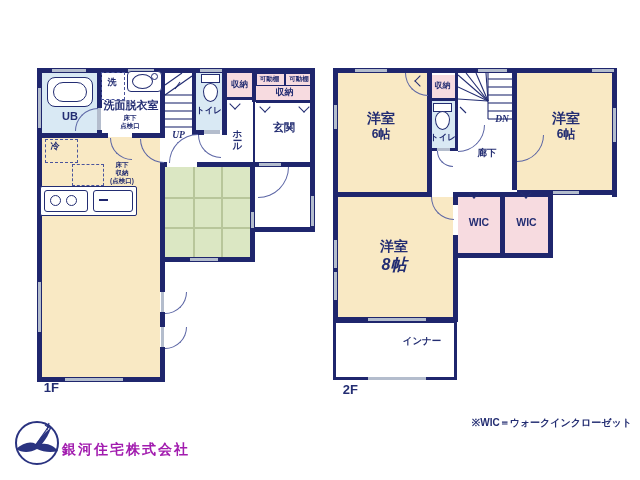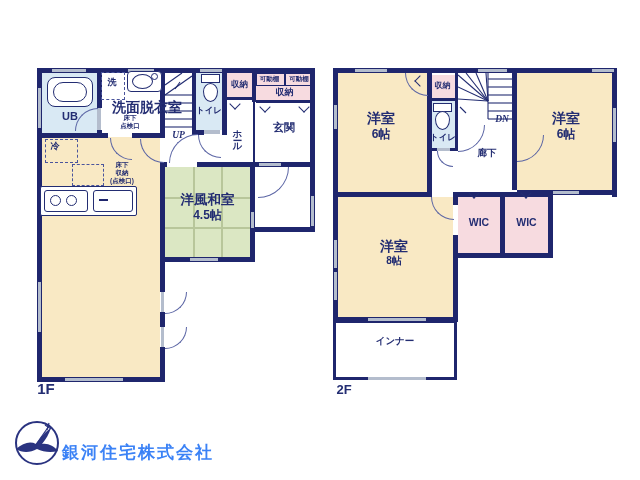--- a/index.html
+++ b/index.html
@@ -120,46 +120,42 @@
       <line x1="10" y1="16" x2="15" y2="9"></line>
     </g>
   </svg>
 
   <div class="chev" style="left:231px;top:100px;"></div>
   <div class="chev" style="left:261px;top:103px;"></div>
   <div class="chev" style="left:300px;top:103px;"></div>
 
   <div class="lbl" style="left:50px;top:110px;width:40px;font-size:11px;">UB</div>
   <div class="lbl" style="left:103px;top:77px;width:18px;font-size:9px;">洗</div>
-  <div class="lbl" style="left:98px;top:99px;width:66px;font-size:14px;margin-left:14px;">洗面脱衣室</div>
+  <div class="lbl" style="left:98px;top:99px;width:66px;font-size:11px;">洗面脱衣室</div>
   <div class="lbl" style="left:108px;top:114px;width:44px;font-size:6.5px;">
     <span>床下</span>
     <span>点検口</span>
   </div>
   <div class="lbl" style="left:194px;top:105px;width:30px;font-size:8.5px;">トイレ</div>
   <div class="updn" style="left:165px;top:130px;width:27px;font-size:9.5px;">UP</div>
   <div class="lbl" style="left:226px;top:79px;width:27px;font-size:8.5px;">収納</div>
   <div class="lbl" style="left:256px;top:75px;width:27px;font-size:6.5px;">可動棚</div>
   <div class="lbl" style="left:285px;top:75px;width:28px;font-size:6.5px;">可動棚</div>
   <div class="lbl" style="left:256px;top:87px;width:57px;font-size:9px;">収納</div>
   <div class="lbl" style="left:232px;top:106px;height:58px;font-size:9.5px;writing-mode:vertical-rl;letter-spacing:1px;">ホール</div>
   <div class="lbl" style="left:255px;top:121px;width:58px;font-size:11px;">玄関</div>
   <div class="lbl" style="left:47px;top:141px;width:16px;font-size:9px;">冷</div>
   <div class="lbl" style="left:100px;top:161px;width:44px;font-size:6.5px;line-height:1.2;">
     <span>床下</span>
     <span>収納</span>
     <span>(点検口)</span>
   </div>
-  <div class="lbl" style="left:165px;top:192px;width:85px;">
-    <span style="font-size:13.5px;">洋風和室</span>
-    <span style="font-size:12px;">4.5帖</span>
-  </div>
   <div class="lbl" style="left:52px;top:274px;width:100px;">
   </div>
-  <div class="lbl" style="left:33px;top:380px;width:26px;font-size:15px;text-align:center;font-weight:600;">1F</div>
+  <div class="lbl" style="left:33px;top:380px;width:26px;font-size:13px;text-align:right;font-weight:600;">1F</div>
 
   <div class="room" style="left:338px;top:73px;width:89px;height:119px;background:#f9e9c4;"></div>
   <div class="room" style="left:517px;top:73px;width:95px;height:117px;background:#f9e9c4;"></div>
   <div class="room" style="left:338px;top:197px;width:115px;height:120px;background:#f9e9c4;"></div>
   <div class="room" style="left:430px;top:75px;width:25px;height:23px;background:#f7dbe0;"></div>
   <div class="room" style="left:430px;top:101px;width:25px;height:47px;background:#d9e9f4;"></div>
   <div class="room" style="left:458px;top:197px;width:42px;height:56px;background:#f7dbe0;"></div>
   <div class="room" style="left:505px;top:197px;width:43px;height:56px;background:#f7dbe0;"></div>
   <div class="room" style="left:333px;top:320px;width:124px;height:60px;background:#fff;border:3px solid #1f266d;box-sizing:border-box;"></div>
 
@@ -232,32 +228,33 @@
   <div class="lbl" style="left:429px;top:81px;width:27px;font-size:8px;">収納</div>
   <div class="lbl" style="left:428px;top:132px;width:30px;font-size:8.5px;">トイレ</div>
   <div class="updn" style="left:490px;top:114px;width:24px;font-size:9.5px;">DN</div>
   <div class="lbl" style="left:467px;top:147px;width:40px;font-size:9.5px;">廊下</div>
   <div class="lbl" style="left:522px;top:110px;width:88px;">
     <span style="font-size:14px;">洋室</span>
     <span style="font-size:12px;">6帖</span>
   </div>
   <div class="lbl" style="left:338px;top:238px;width:112px;">
     <span style="font-size:14px;">洋室</span>
-    <span style="font-size:10px;">8帖</span>
+    <span style="font-size:16px;font-style:italic;">8帖</span>
   </div>
   <div class="lbl" style="left:458px;top:216px;width:42px;font-size:10.5px;">WIC</div>
   <div class="lbl" style="left:505px;top:216px;width:43px;font-size:10.5px;">WIC</div>
-  <div class="lbl" style="left:336px;top:335px;width:118px;font-size:9.5px;">
+  <div class="lbl" style="left:336px;top:335px;width:118px;font-size:9.5px;padding-left:27px;">
     <span>インナー</span>
   </div>
-  <div class="lbl" style="left:330px;top:382px;width:28px;font-size:13px;text-align:center;font-weight:600;">2F</div>
-
+  <div class="lbl" style="left:330px;top:382px;width:28px;font-size:13px;text-align:right;font-weight:600;">2F</div>
+
+  <div class="lbl" style="left:470px;top:417px;width:162px;font-size:10px;font-weight:600;text-align:right;">※WIC＝ウォークインクローゼット</div>
 
   <svg class="abs" style="left:13px;top:419px;" width="48" height="48" viewBox="0 0 48 48">
     <circle cx="24" cy="24" r="21" fill="none" stroke="#2a3380" stroke-width="2"></circle>
     <path d="M3 30 C10 24 17 22 23 25 C27 19 33 12 38 9 C36 15 33 20 29 25 C35 24 41 27 45 32 C38 34 30 33 24 30 C17 34 9 34 3 30 Z" fill="#2a3380"></path>
     <line x1="22" y1="27" x2="36" y2="7" stroke="#2a3380" stroke-width="1.3"></line>
     <line x1="32" y1="6" x2="38" y2="10" stroke="#2a3380" stroke-width="1.2"></line>
     <line x1="36" y1="4" x2="34" y2="11" stroke="#2a3380" stroke-width="1.2"></line>
   </svg>
-  <div class="abs" style="left:62px;top:441px;font-size:17px;font-weight:bold;color:#3b82f6;letter-spacing:2px;">銀河住宅株式会社</div>
+  <div class="abs" style="left:62px;top:441px;font-size:14px;font-weight:bold;color:#a21caf;letter-spacing:2px;">銀河住宅株式会社</div>
 
 </div>
 
 </body></html>

